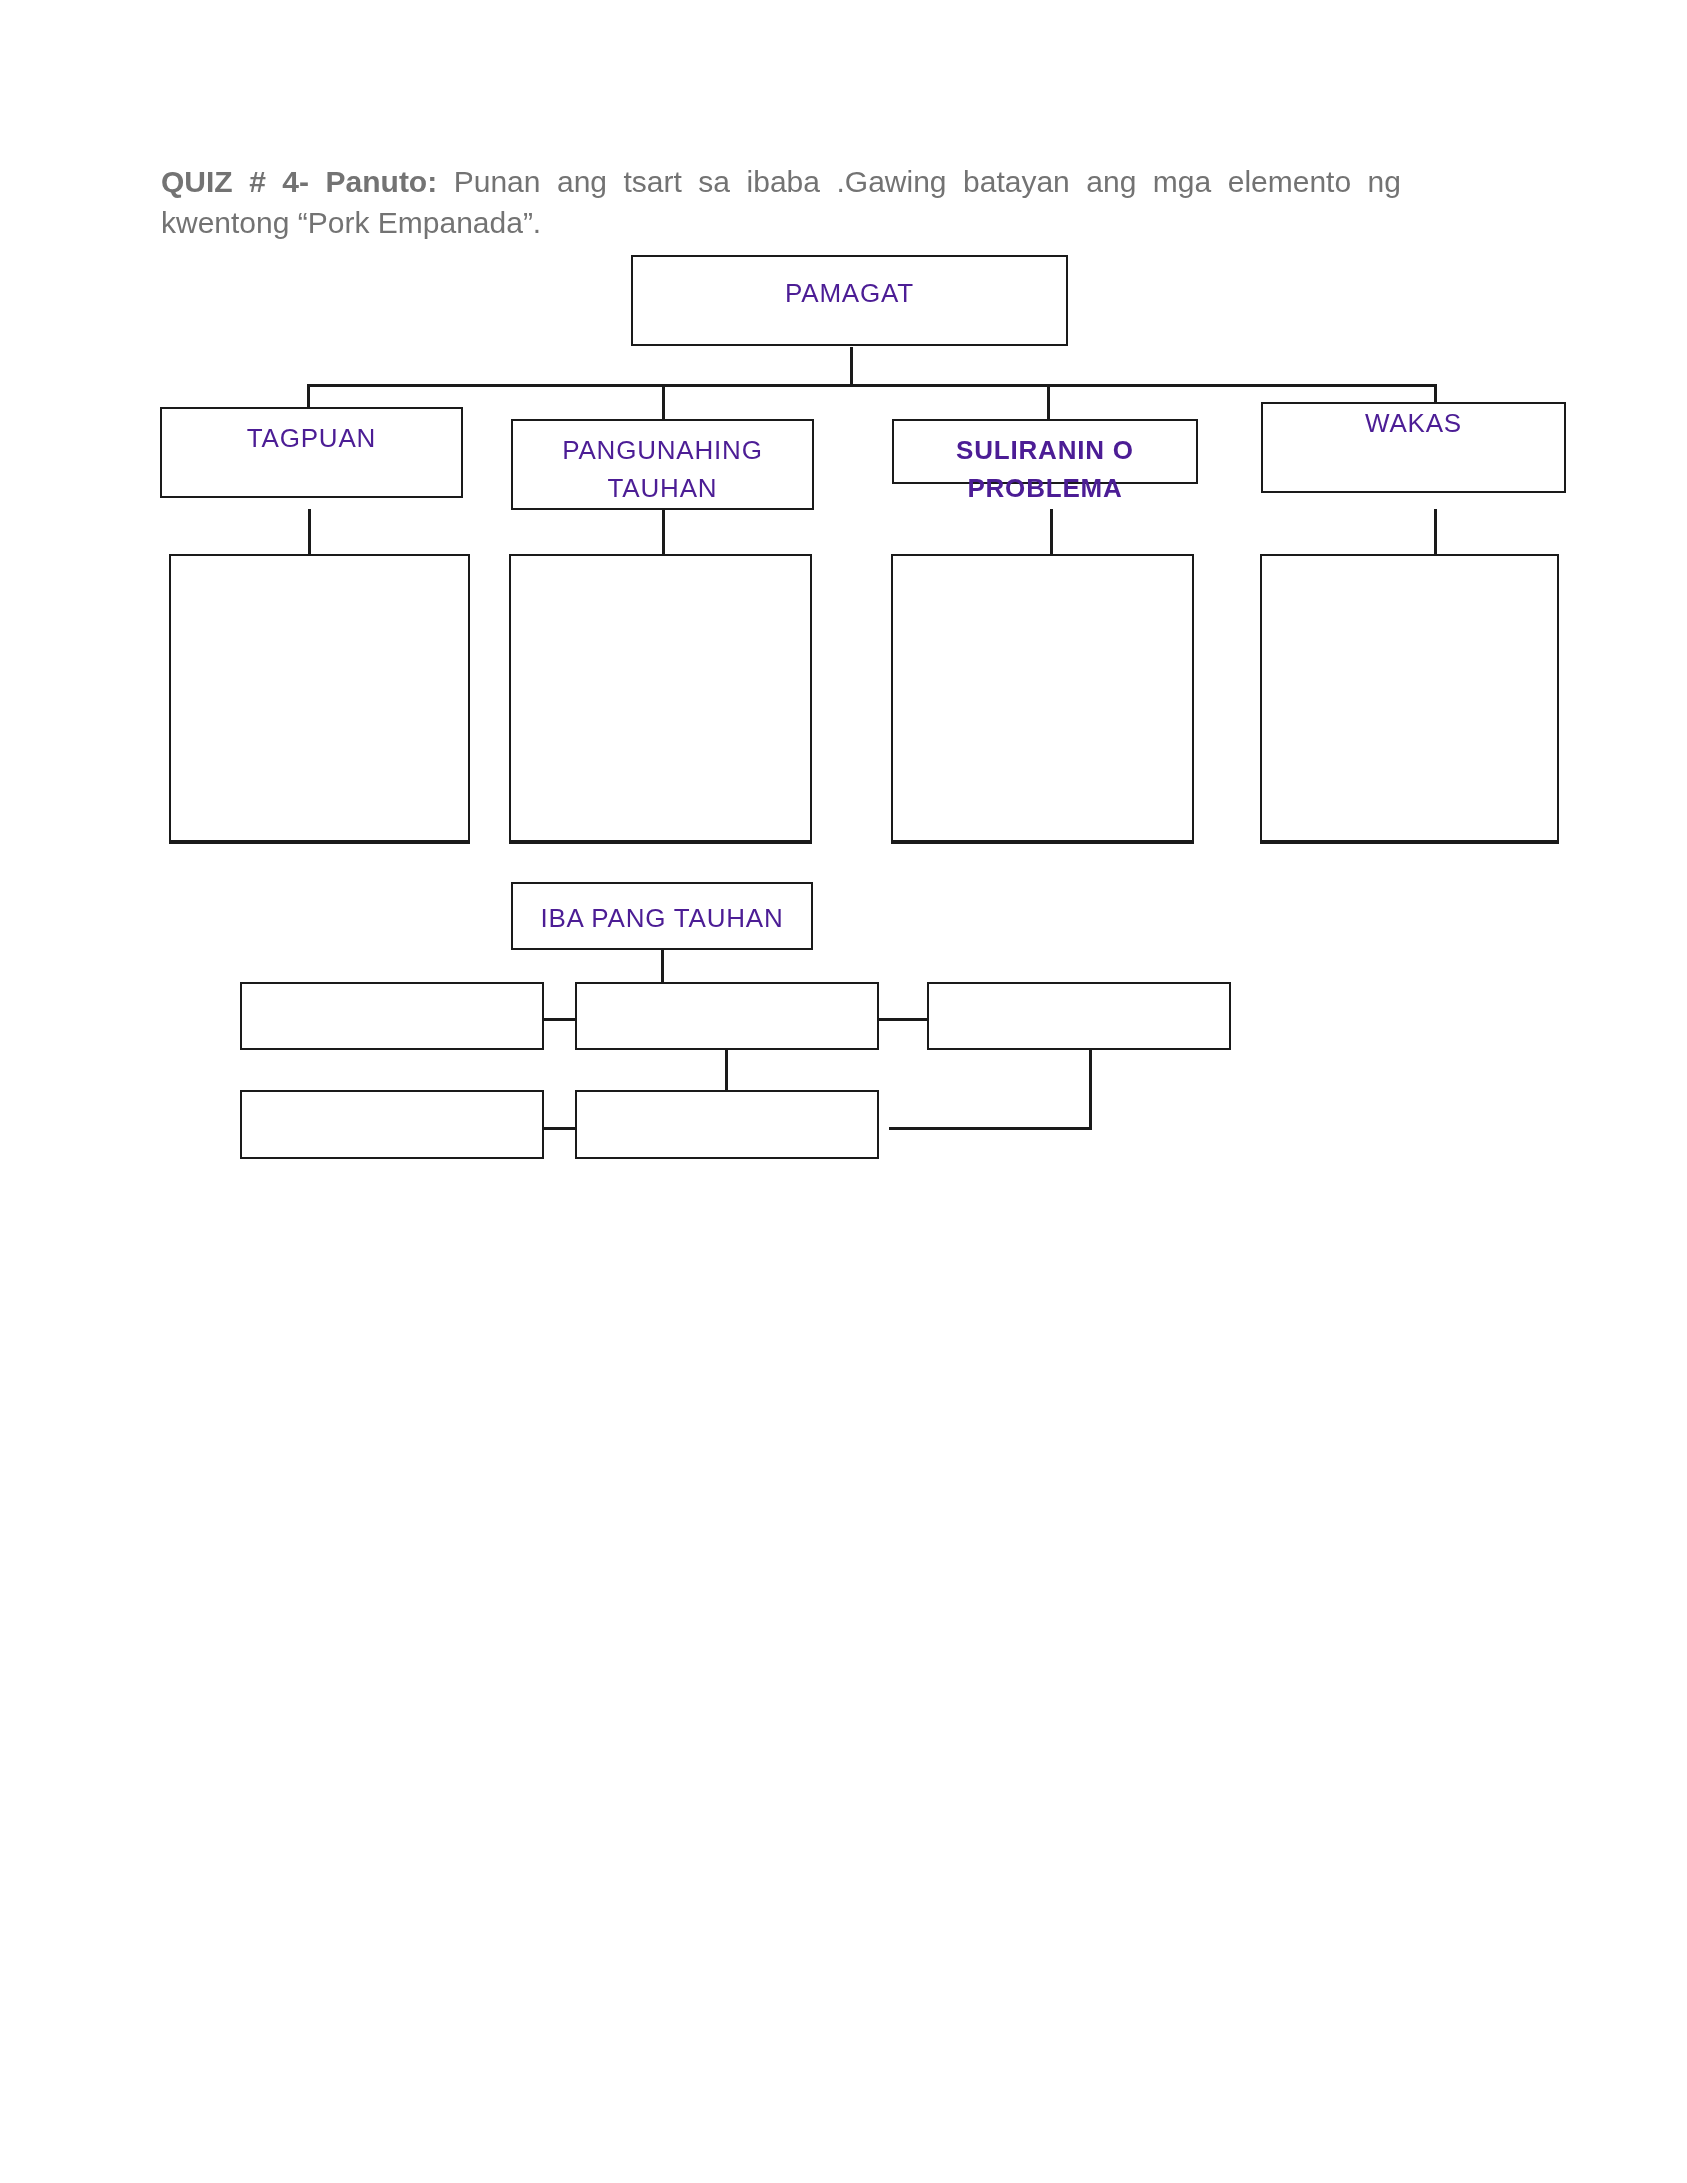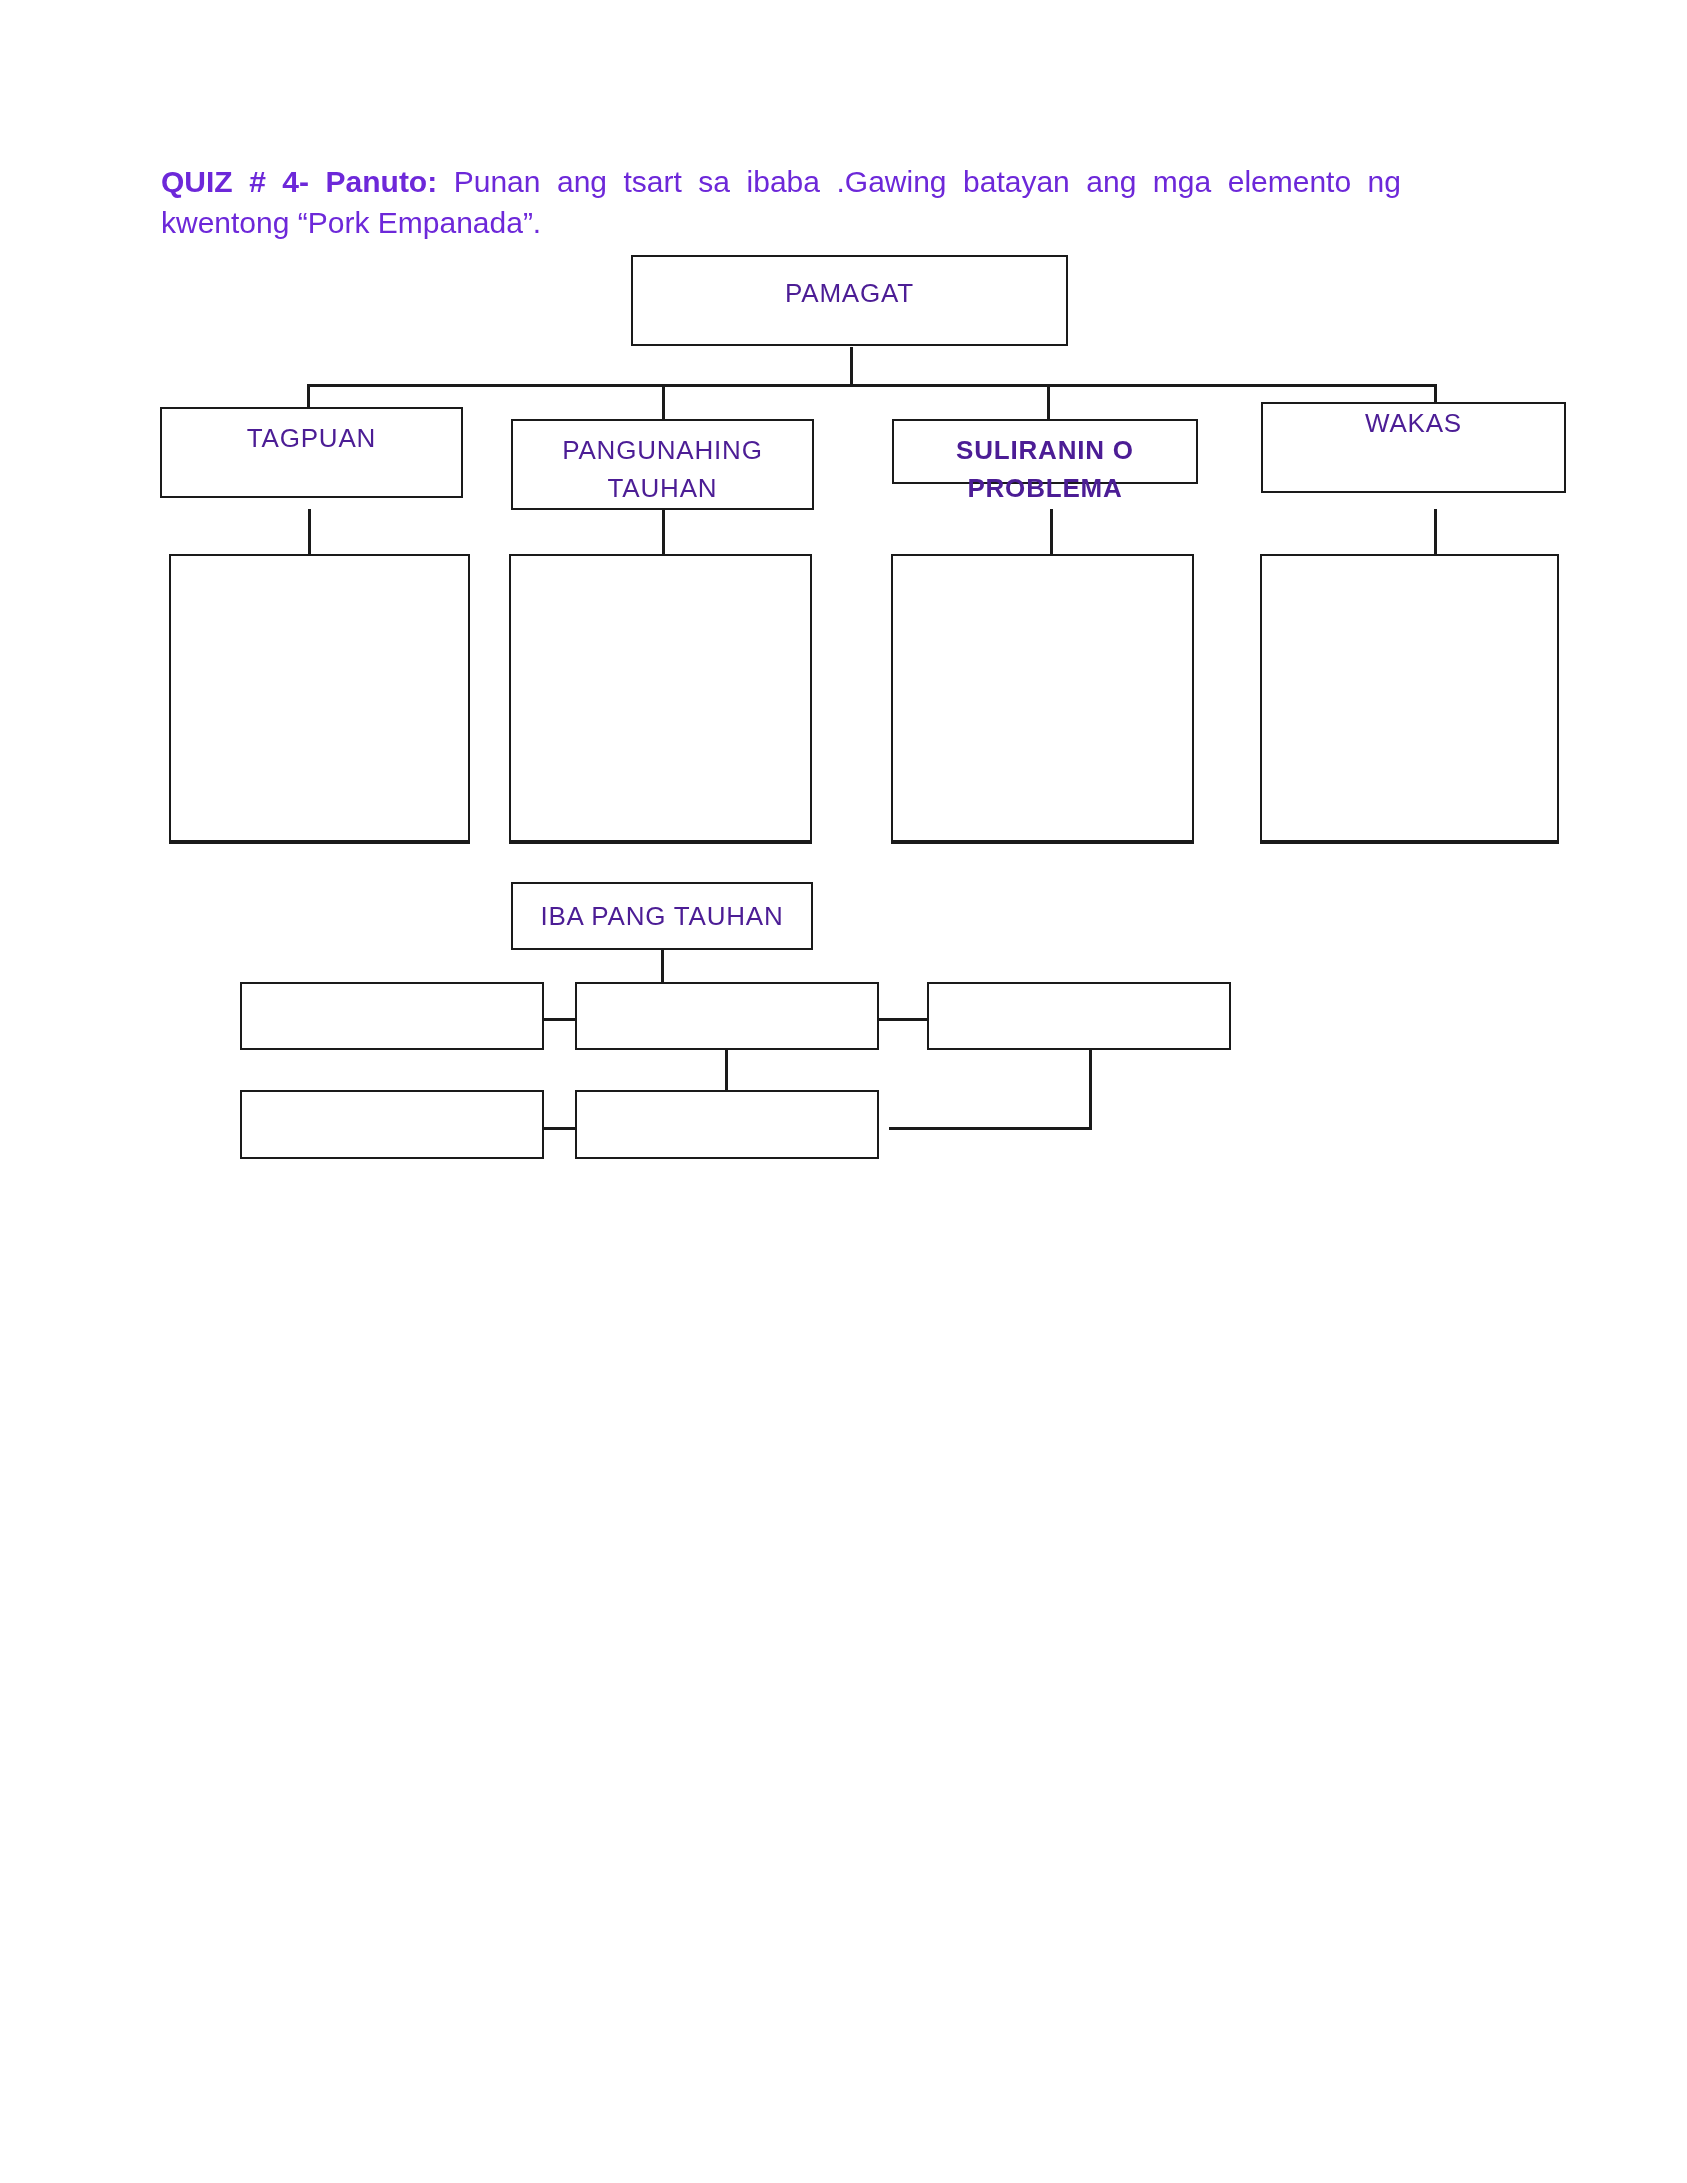--- a/index.html
+++ b/index.html
@@ -18,21 +18,21 @@
   }
 
   
   #instruction {
     position: absolute;
     left: 161px;
     top: 161px;
     width: 1240px;
     font-size: 30px;
     line-height: 41px;
-    color: #6d28d9;
+    color: #737373;
   }
   #instruction .line1 {
     text-align: justify;
     text-align-last: justify;
   }
   #instruction .line2 {
     text-align: left;
   }
   #instruction .bold {
     font-weight: 700;
@@ -73,21 +73,21 @@
   #h-pangunahing { left: 511px;  top: 419px;  width: 303px; height: 91px; padding-top: 10px; }
   #h-suliranin   { left: 892px; top: 419px;  width: 306px; height: 65px; padding-top: 10px; font-weight: bold; }
   #h-wakas       { left: 1261px; top: 402px;  width: 305px; height: 91px; }
 
   #e-tagpuan     { left: 169px;  top: 554px;  width: 301px; height: 290px; }
   #e-pangunahing { left: 509px;  top: 554px;  width: 303px; height: 290px; }
   #e-suliranin   { left: 891px; top: 554px;  width: 303px; height: 290px; }
   #e-wakas       { left: 1260px; top: 554px;  width: 299px; height: 290px; }
 
   #iba-box       { left: 511px;  top: 882px; width: 302px; height: 68px;
-                   align-items: center; padding-top: 0; }
+                   align-items: flex-start; padding-top: 15px; }
 
   #oc-1          { left: 240px;  top: 982px; width: 304px; height: 68px; }
   #oc-2          { left: 575px;  top: 982px; width: 304px; height: 68px; }
   #oc-3          { left: 927px; top: 982px; width: 304px; height: 68px; }
   #oc-4          { left: 240px;  top: 1090px; width: 304px; height: 69px; }
   #oc-5          { left: 575px;  top: 1090px; width: 304px; height: 69px; }
 </style>
 </head>
 <body>
 

